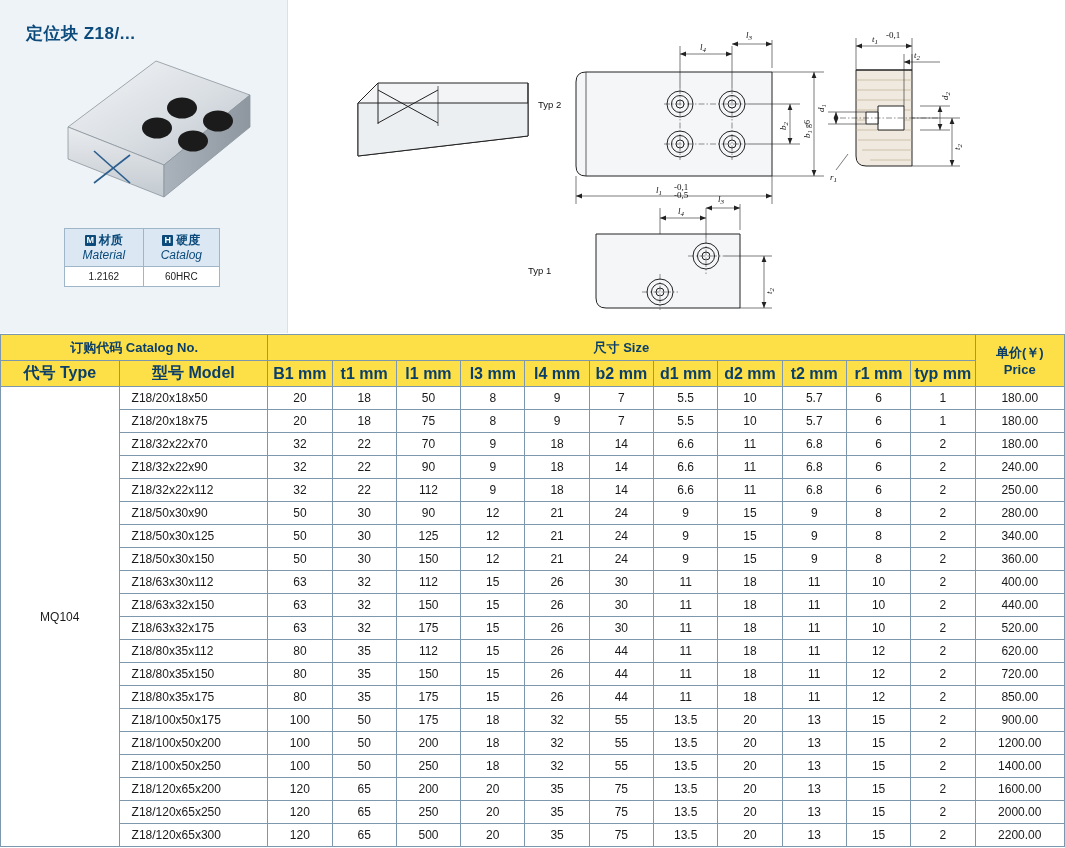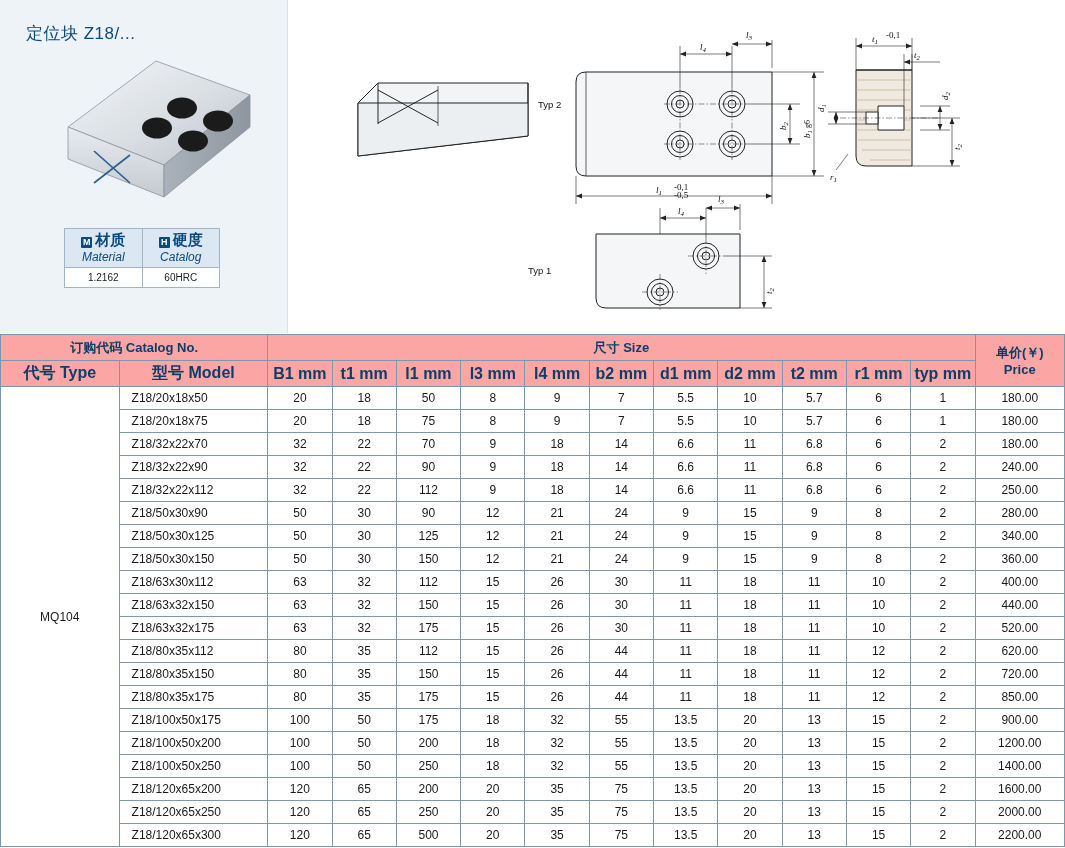--- a/index.html
+++ b/index.html
@@ -24,21 +24,21 @@
     position: absolute;
     left: 0; top: 0;
     width: 288px; height: 333px;
     background: #eef3f8;
     border-right: 1px solid #d8e2ec;
   }
   #title-block {
     position: absolute;
     left: 26px; top: 22px;
     font-size: 17px;
-    font-weight: normal;
+    font-weight: bold;
     color: #0b4a7a;
     letter-spacing: 0.5px;
   }
   #title-block .cn { color: #0b4a7a; }
   #title-block .code { color: #0b4a7a; }
 
   
   #block-3d {
     position: absolute;
     left: 60px; top: 55px;
@@ -78,21 +78,21 @@
     color: #fff;
     font-weight: bold;
     font-size: 9px;
     width: 11px; height: 11px;
     line-height: 11px;
     text-align: center;
     margin-right: 3px;
     vertical-align: middle;
     border-radius: 1px;
   }
-  #matrix .cnlbl { font-weight: bold; font-size: 15px; }
+  #matrix .cnlbl { font-weight: bold; font-size: 12px; }
   #matrix .enlbl { font-size: 12px; display: block; font-style: italic; }
 
   
   #tech-drawings {
     position: absolute;
     left: 300px; top: 8px;
     width: 760px; height: 320px;
   }
 
   
@@ -106,21 +106,21 @@
     border-collapse: collapse;
     width: 1065px;
     font-size: 12px;
   }
   table.ptable th, table.ptable td {
     border: 1px solid #7d97ad;
     text-align: center;
     color: #1a1a1a;
   }
   table.ptable thead th {
-    background: #fca5a5;
+    background: #fde047;
     color: #0b3e68;
     font-size: 13px;
     font-weight: bold;
     height: 26px;
     padding: 1px 2px;
   }
   table.ptable thead th.sub {
     font-size: 16px;
     height: 26px;
   }

